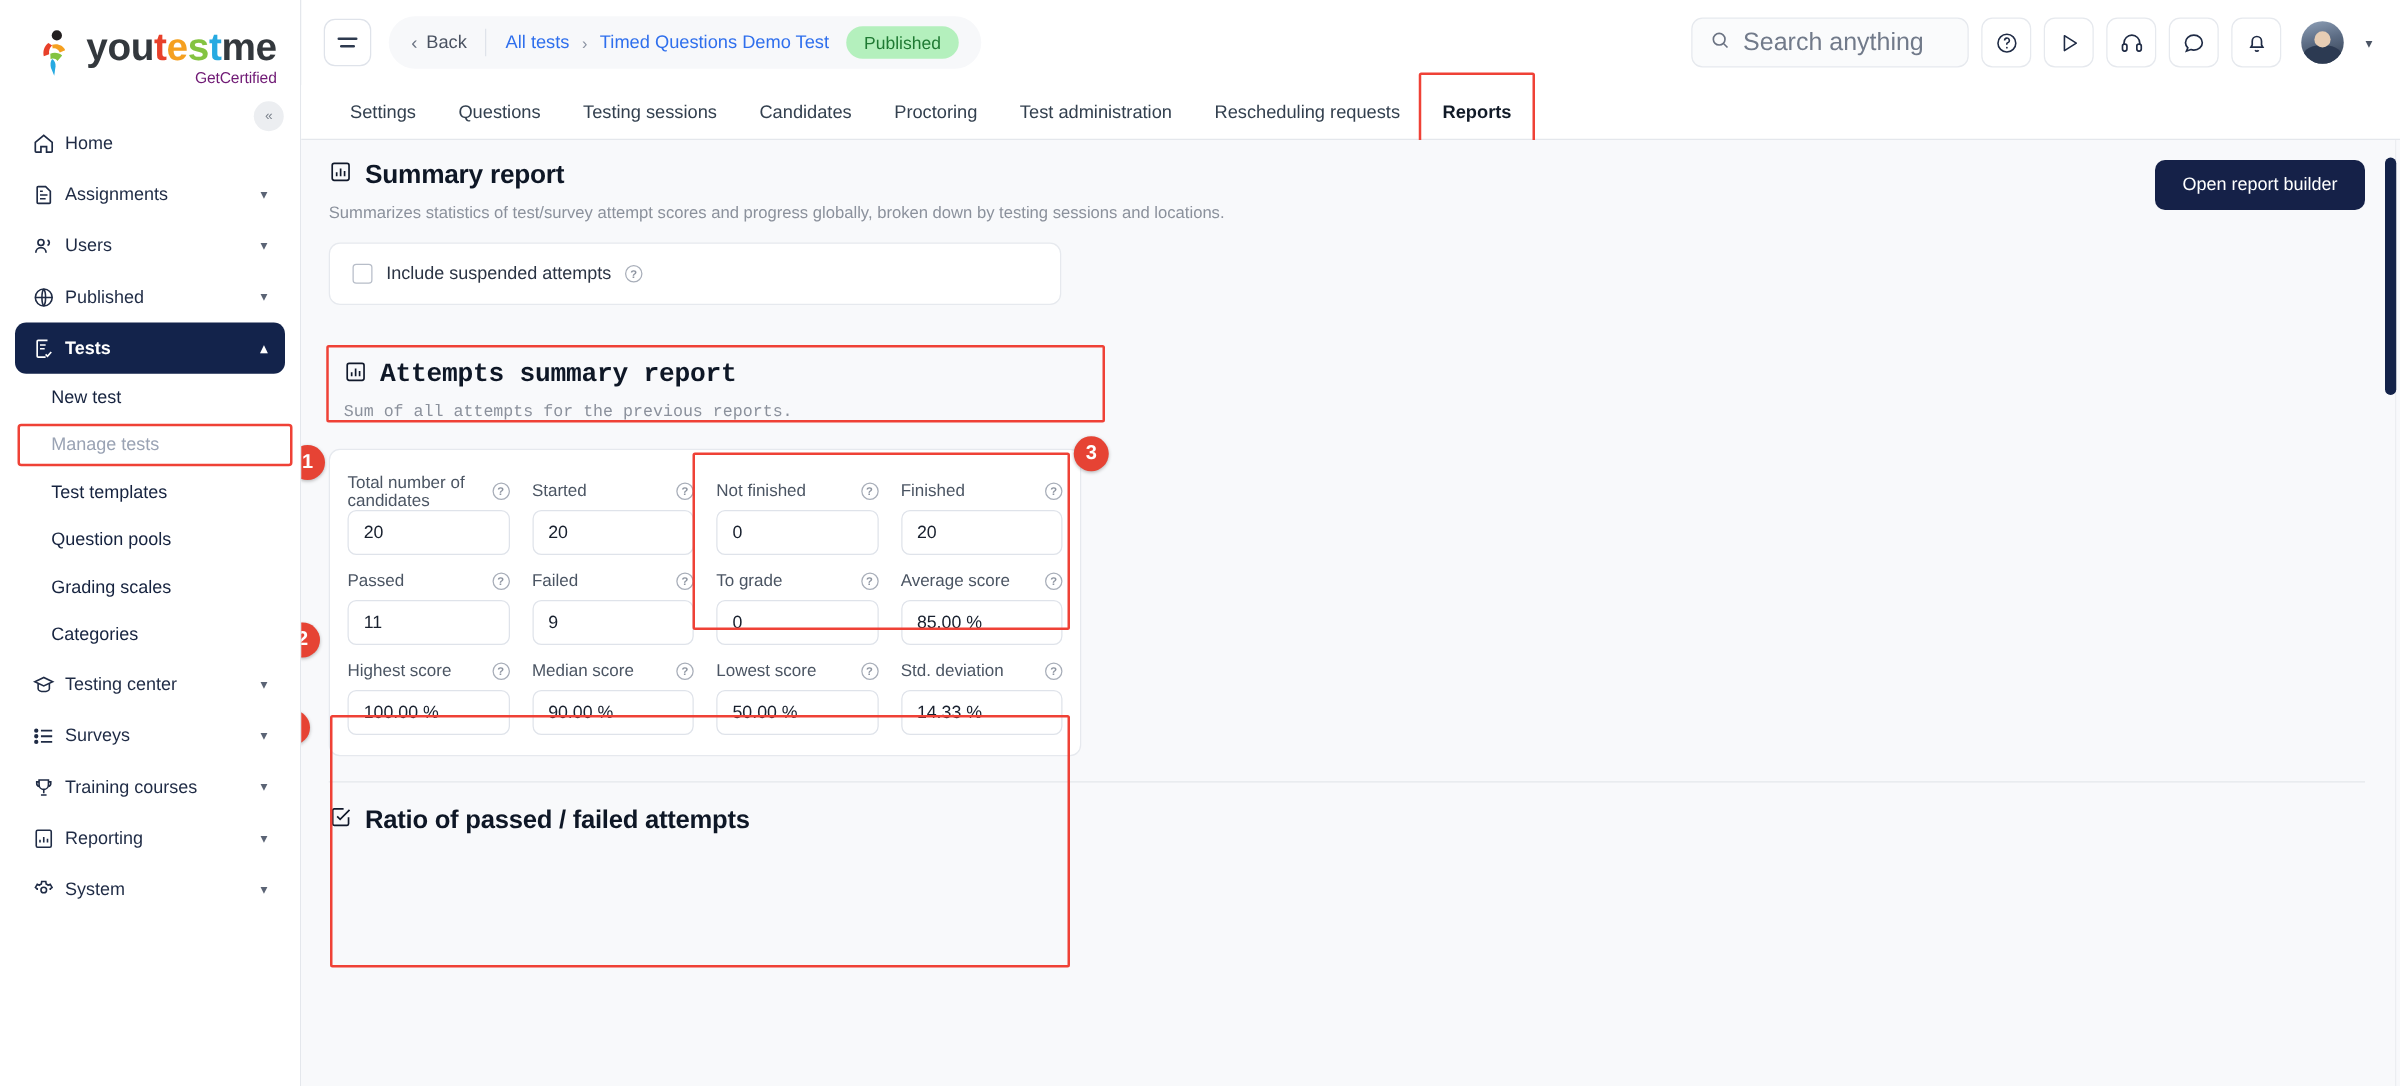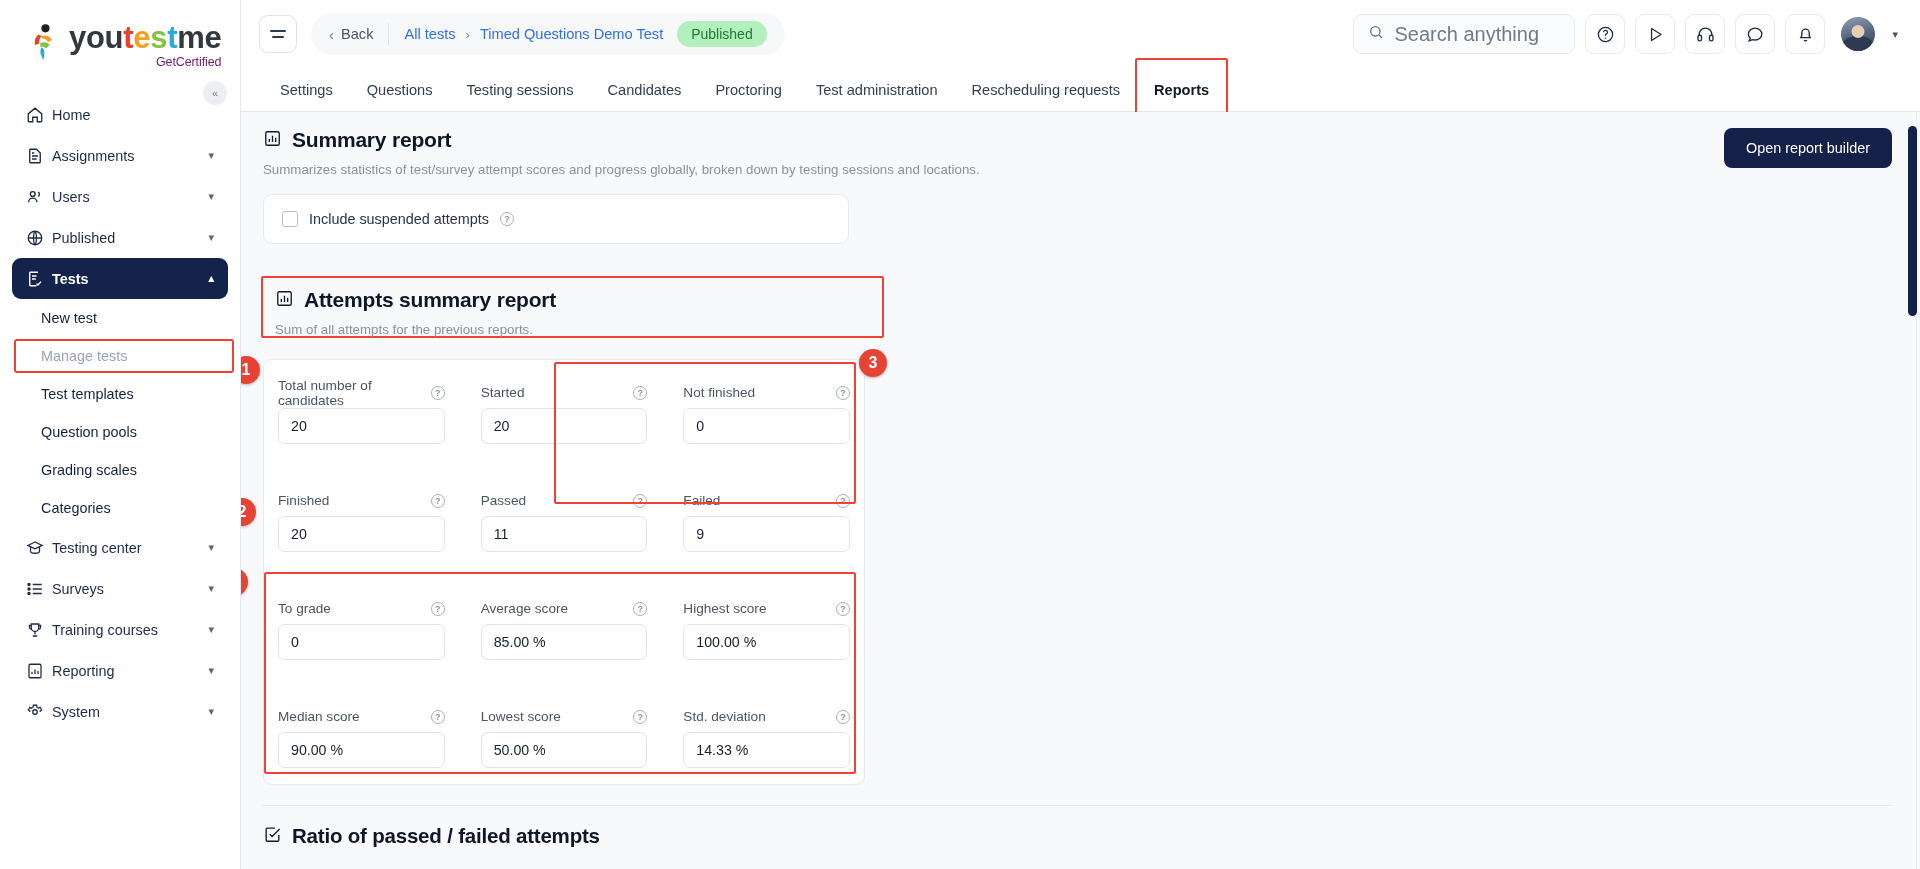--- a/index.html
+++ b/index.html
@@ -164,21 +164,21 @@
   .attempts-head { position: relative; padding-bottom: 6px; }
   .box-red {
     position: absolute; border: 2.5px solid #ef4136; pointer-events: none; border-radius: 2px;
   }
 
   .stats-card {
     background: #fff; border: 1px solid #e6e9ee; border-radius: 9px;
     width: 602px; margin-top: 16px; padding: 12px 14px 16px 14px;
     position: relative;
   }
-  .stat-grid { display: grid; grid-template-columns: 1fr 1fr 1fr; column-gap: 18px; row-gap: 0px; gap: 36px; }
+  .stat-grid { display: grid; grid-template-columns: 1fr 1fr 1fr 1fr; column-gap: 18px; row-gap: 0px; }
   .field { padding-top: 8px; }
   .field-label-row { display: flex; align-items: center; justify-content: space-between; height: 25px; }
   .field-label { font-size: 13.6px; color: #4b5563; }
   .input-ro {
     width: 100%; height: 36px; border: 1px solid #dfe3ea; border-radius: 7px;
     background: #fff; font-size: 14.2px; color: #18202e; padding: 0 12px;
     display: flex; align-items: center; margin-top: 3px;
   }
   .qmark { width:14px; height:14px; border:1.2px solid #a8aeb9; border-radius:50%;
            font-size:9px; color:#8d94a0; display:flex; align-items:center; justify-content:center;
@@ -465,21 +465,21 @@
               <span class="qmark">?</span>
             </div>
           </div>
         </div>
 
         <div class="panel attempts-wrap" style="padding-top:0">
           <div style="position:relative;">
 
             <div class="box-red" style="left:-2px; top:12px; width:623px; height:62px;"></div>
 
-            <div class="attempts-head" style="padding-top:24px; padding-left:12px;">
+            <div class="attempts-head" style="padding-top:24px; padding-left:12px;font-family:Liberation Mono, monospace;">
               <div class="sec-title">
                 <span>
                   <svg width="19" height="19" viewBox="0 0 24 24" fill="none" stroke="#10192b" stroke-width="1.7">
                       <rect x="3.5" y="3.5" width="17" height="17" rx="2"></rect>
                       <path d="M8 16.5v-4M12 16.5v-8M16 16.5v-5.5"></path>
                     </svg>
                 </span>
                 <h2>Attempts summary report</h2>
               </div>
               <div class="sec-desc">Sum of all attempts for the previous reports.</div>

